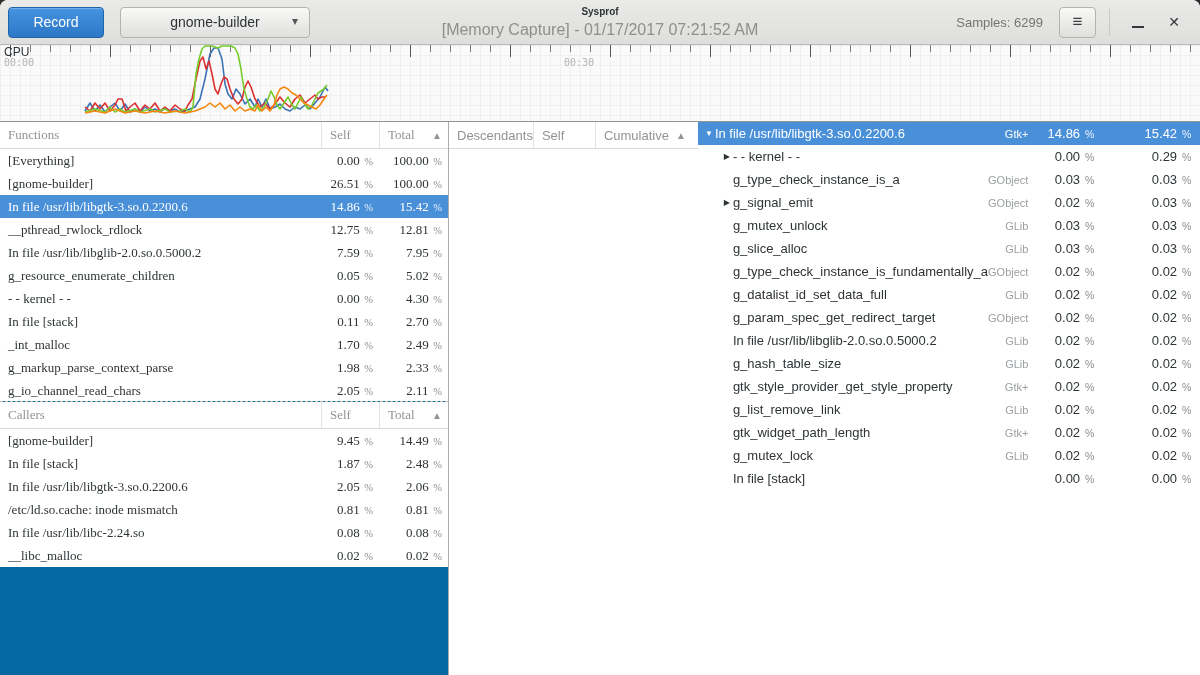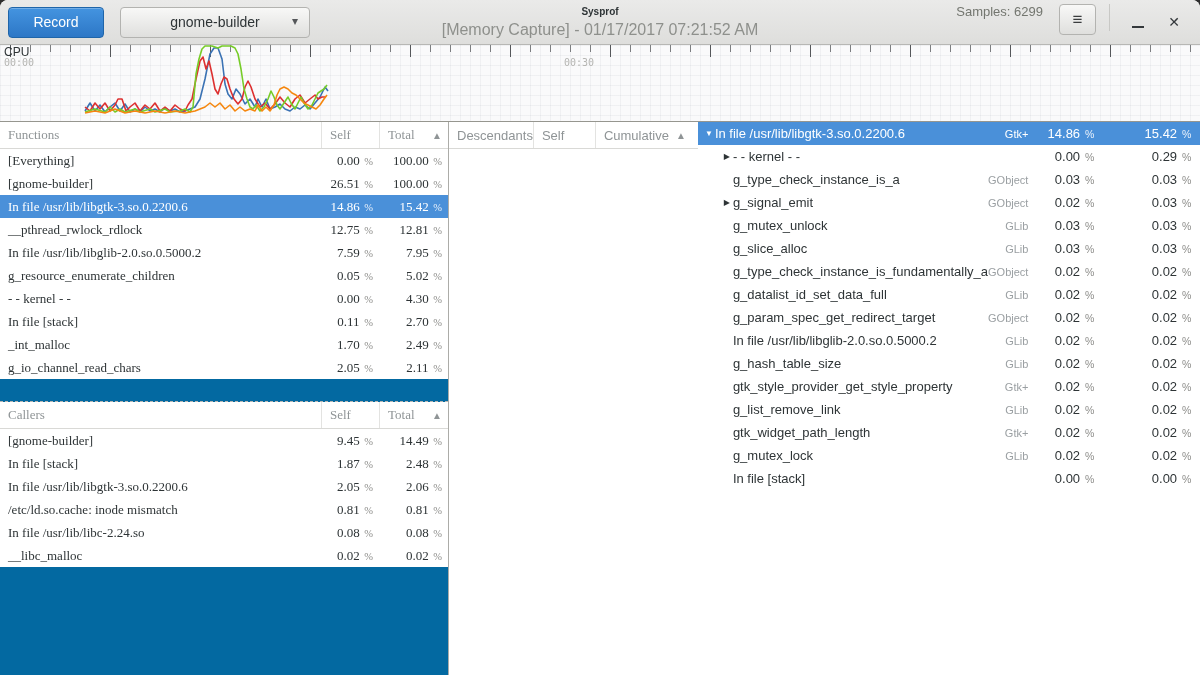--- a/index.html
+++ b/index.html
@@ -8,21 +8,21 @@
 
   
   .titlebar{flex:0 0 45px;height:45px;background:linear-gradient(#eaeae9,#dededc);border-bottom:1px solid #b7b7b4;display:flex;align-items:center;padding:0 8px;position:relative;box-sizing:border-box;}
   .btn{border-radius:4px;border:1px solid #b3b3b0;background:linear-gradient(#f8f8f7,#dfdfdd);color:#2e3436;box-sizing:border-box;}
   .btn-record{width:96px;height:31px;border:1px solid #1f65a9;background:linear-gradient(#4494e0,#2d77c6);color:#fff;font-size:14px;font-family:inherit;border-radius:4px;box-shadow:inset 0 1px 0 rgba(255,255,255,.25);}
   .btn-proc{margin-left:16px;width:190px;height:31px;position:relative;display:flex;align-items:center;justify-content:center;font-size:14px;}
   .proc-arrow{position:absolute;right:11px;top:6px;font-size:12px;color:#55575a;}
   .title-c{position:absolute;left:0;right:0;top:5px;text-align:center;pointer-events:none;}
   .title{font-size:10px;font-weight:bold;color:#2e3436;line-height:1.45;}
   .subtitle{font-size:16px;color:#8e908c;line-height:1.2;}
-  .tb-right{margin-left:auto;display:flex;}
+  .tb-right{margin-left:auto;display:flex;align-items:center;}
   .samples{font-size:13px;color:#73766f;margin-right:16px;}
   .btn-menu{width:37px;height:31px;display:flex;align-items:center;justify-content:center;font-size:17px;color:#3a3c3e;}
   .tb-sep{width:1px;height:27px;background:#c8c8c5;margin:0 10px 0 13px;}
   .win-ctl{width:36px;height:36px;display:flex;align-items:center;justify-content:center;background:transparent;border:none;color:#34383b;}
   .min-bar{width:12px;height:2px;background:#34383b;margin-top:9px;}
   .close-x{font-size:14px;line-height:1;}
 
   
   .graph{flex:0 0 76px;height:76px;position:relative;background-color:#fafafb;
     background-image:linear-gradient(rgba(70,80,100,0.055) 1px,transparent 1px),linear-gradient(90deg,rgba(70,80,100,0.055) 1px,transparent 1px);
@@ -220,20 +220,25 @@
               <span class="c-name">In file [stack]</span>
               <span class="c-num w-self"><span class="val">0.11</span><span class="unit"> %</span></span>
               <span class="c-num w-total"><span class="val">2.70</span><span class="unit"> %</span></span>
             </div>
             <div class="trow">
               <span class="c-name">_int_malloc</span>
               <span class="c-num w-self"><span class="val">1.70</span><span class="unit"> %</span></span>
               <span class="c-num w-total"><span class="val">2.49</span><span class="unit"> %</span></span>
             </div>
             <div class="trow">
+              <span class="c-name">g_markup_parse_context_parse</span>
+              <span class="c-num w-self"><span class="val">1.98</span><span class="unit"> %</span></span>
+              <span class="c-num w-total"><span class="val">2.33</span><span class="unit"> %</span></span>
+            </div>
+            <div class="trow">
               <span class="c-name">g_io_channel_read_chars</span>
               <span class="c-num w-self"><span class="val">2.05</span><span class="unit"> %</span></span>
               <span class="c-num w-total"><span class="val">2.11</span><span class="unit"> %</span></span>
             </div>
           </div>
       </div>
 
       <div class="callers-section">
         <div class="thead">
           <span class="th th-name">Callers</span>

